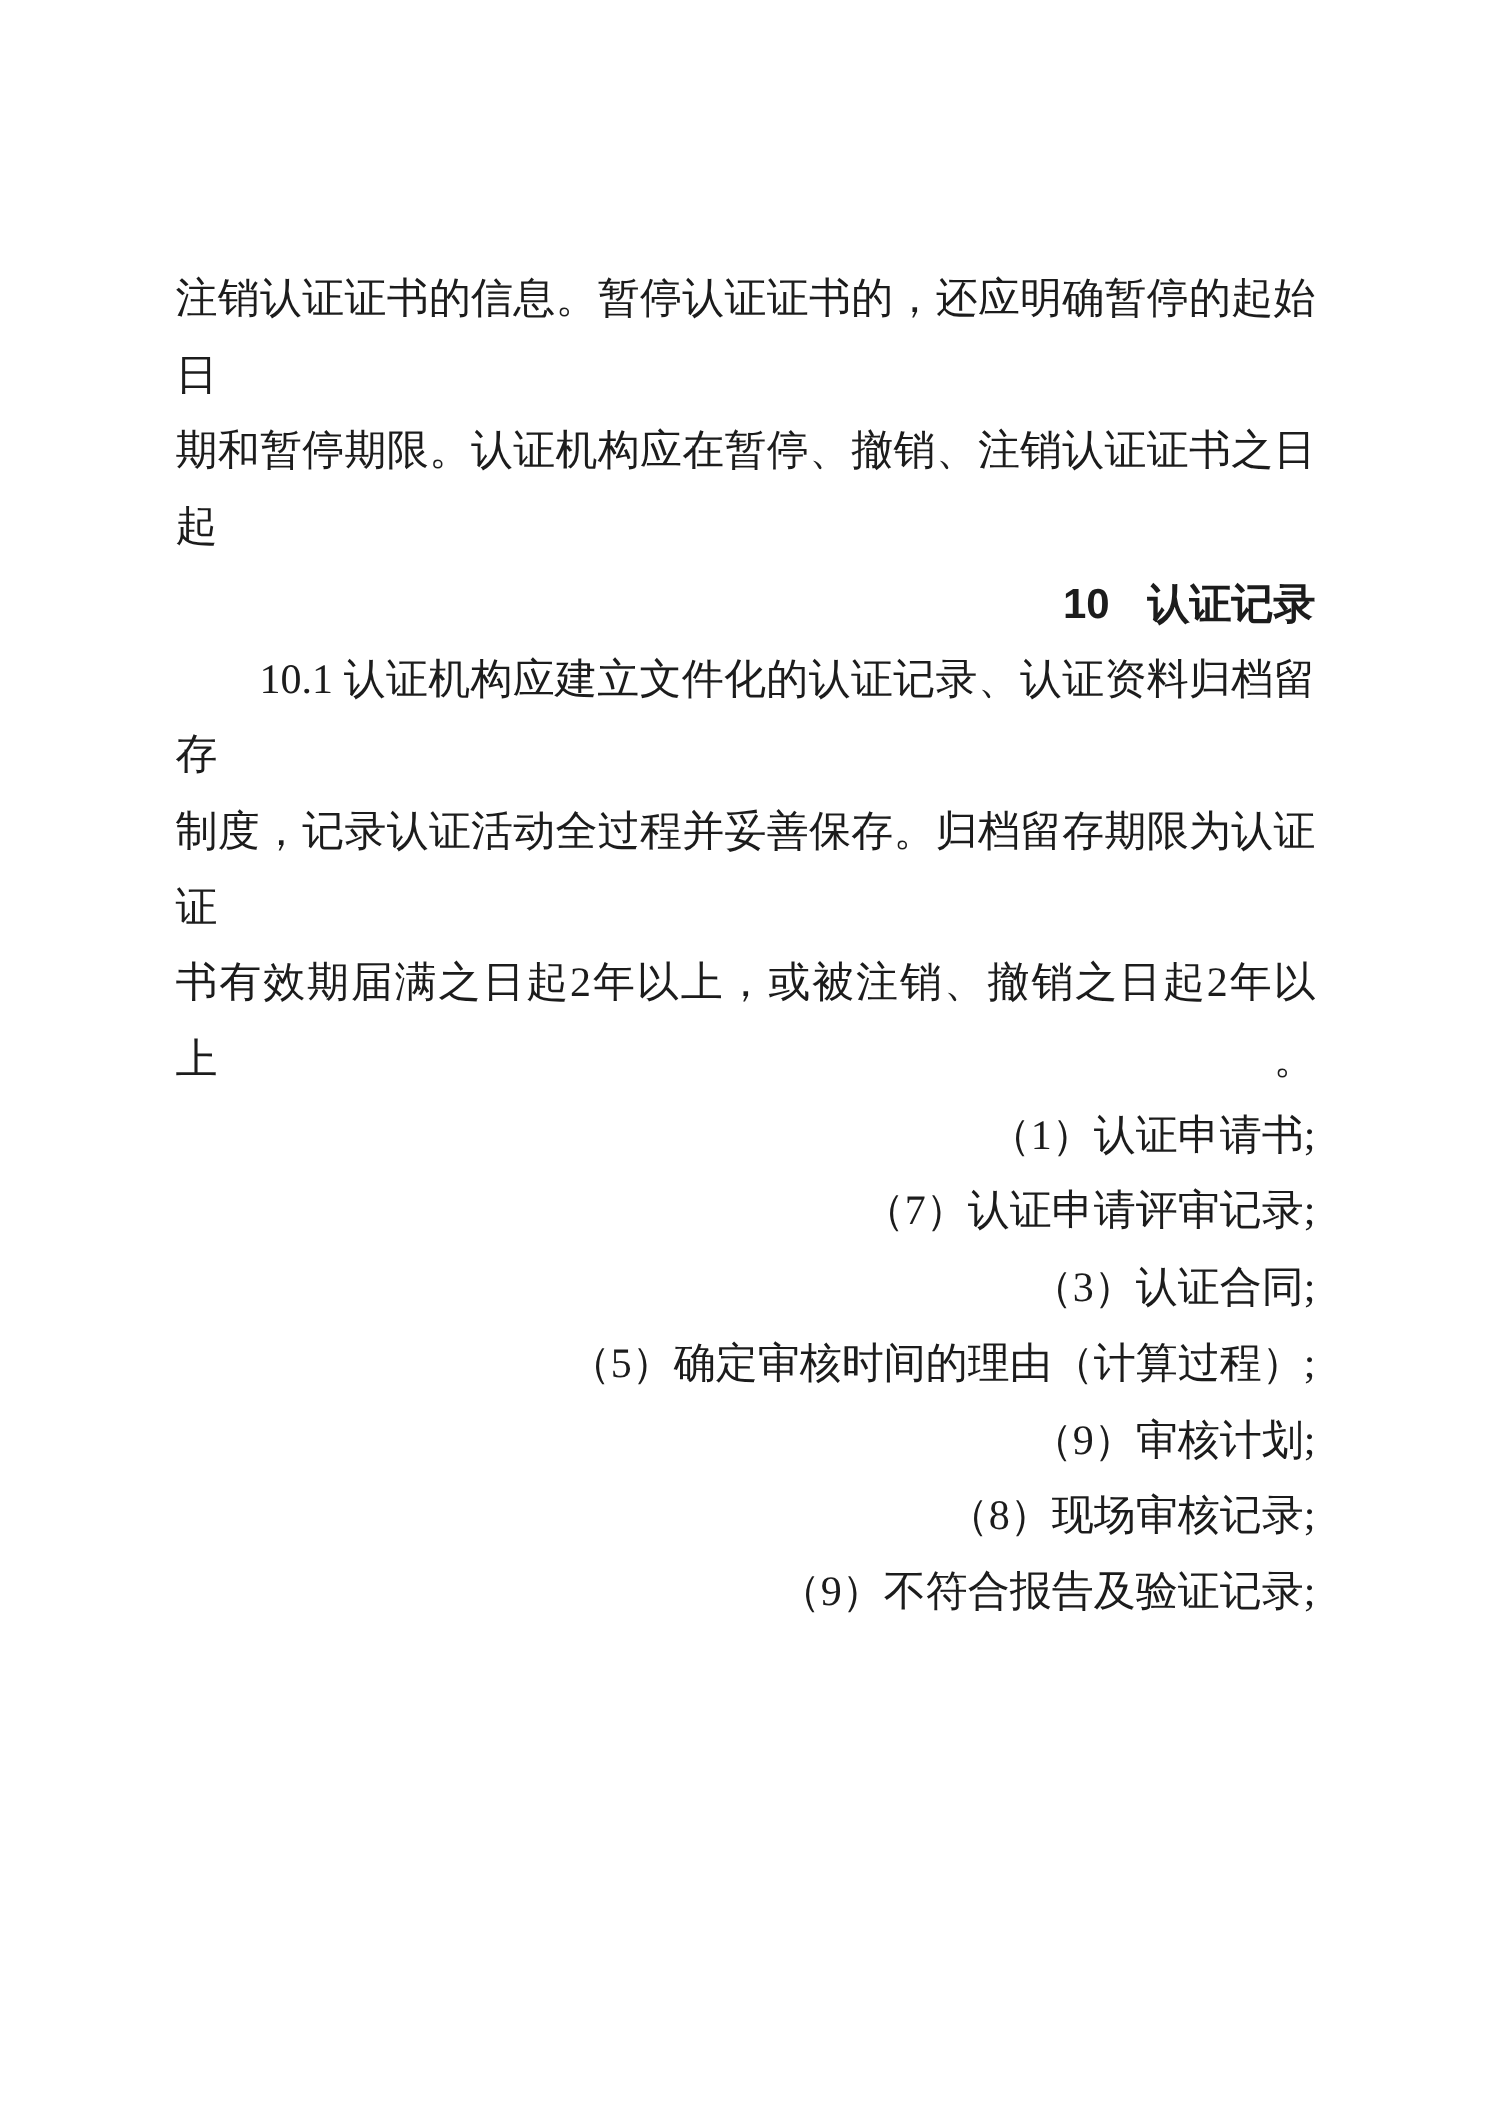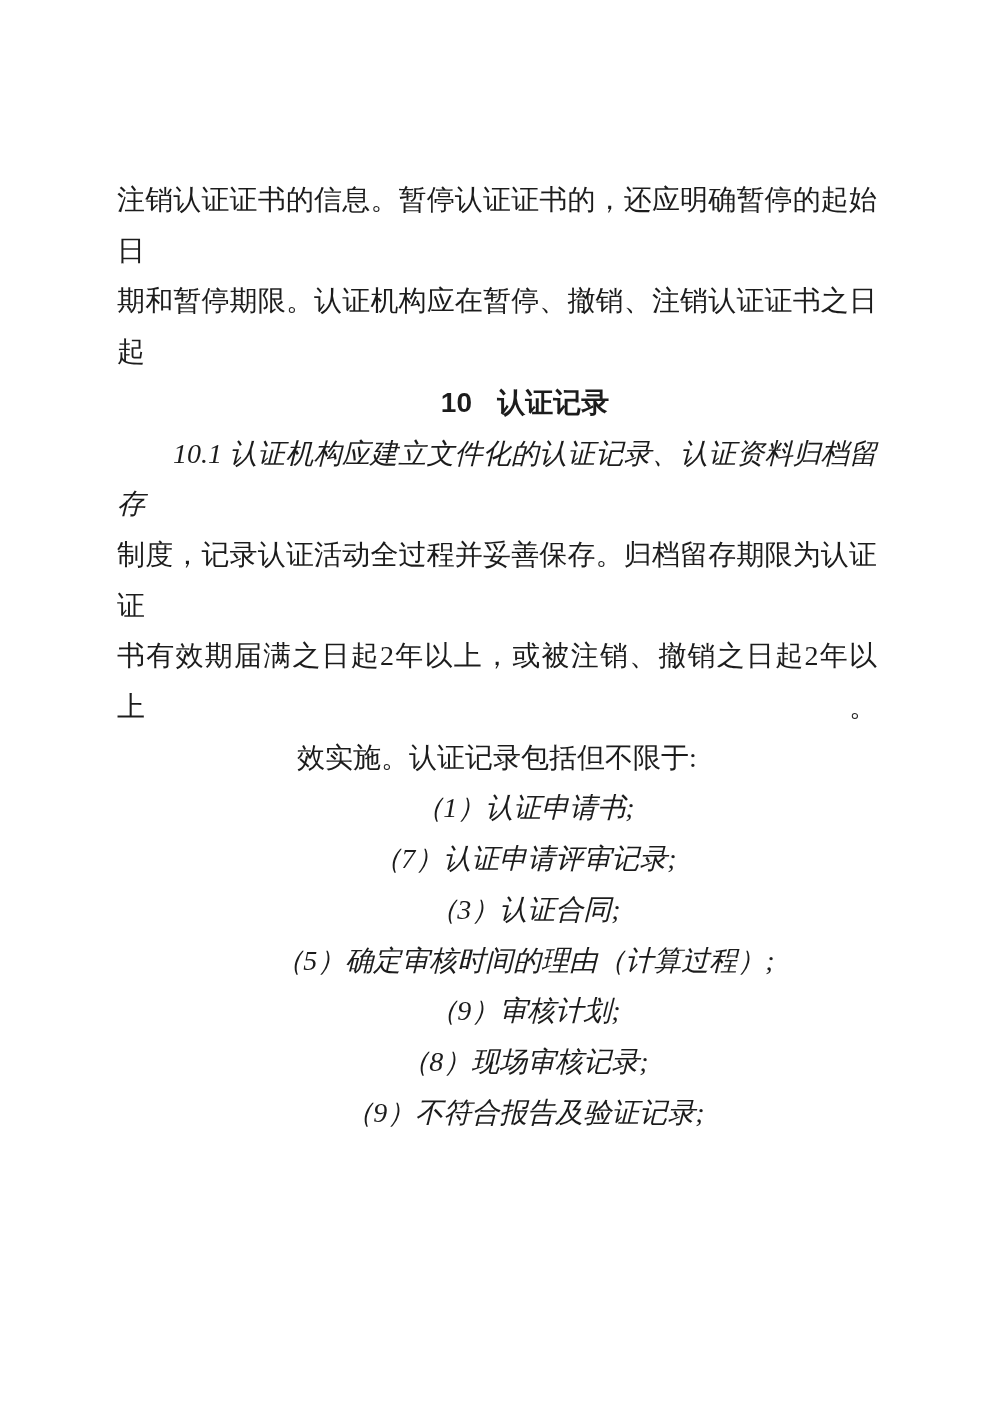--- a/index.html
+++ b/index.html
@@ -19,31 +19,30 @@
   .body-text {
     position: absolute;
     top: 175px;
     left: 117px;
     width: 760px;
     font-size: 28px;
     line-height: 50.7px;
   }
   .line {
     width: 100%;
-    text-align: center;
+    text-align: right;
     white-space: nowrap;
   }
   .line.fill {
     text-align: justify;
     text-align-last: justify;
     white-space: normal;
   }
   .line.ind {
     text-indent: 2em;
-    font-style: italic;
   }
   .line.heading {
     font-family: "Liberation Sans", "DejaVu Sans", sans-serif;
     font-weight: bold;
     text-indent: 2em;
   }
   .heading .sec-num {
     margin-right: 0.9em;
   }
   .footer {
@@ -62,21 +61,20 @@
 <body>
 
 <div class="page">
   <div class="body-text">
     <div class="line fill">注销认证证书的信息。暂停认证证书的，还应明确暂停的起始日</div>
     <div class="line fill">期和暂停期限。认证机构应在暂停、撤销、注销认证证书之日起</div>
     <div class="line heading"><span class="sec-num">10</span><span>认证记录</span></div>
     <div class="line fill ind">10.1 认证机构应建立文件化的认证记录、认证资料归档留存</div>
     <div class="line fill">制度，记录认证活动全过程并妥善保存。归档留存期限为认证证</div>
     <div class="line fill">书有效期届满之日起2年以上，或被注销、撤销之日起2年以上。</div>
-    <div class="line">效实施。认证记录包括但不限于:</div>
     <div class="line ind">（1）认证申请书;</div>
     <div class="line ind">（7）认证申请评审记录;</div>
     <div class="line ind">（3）认证合同;</div>
     <div class="line ind">（5）确定审核时间的理由（计算过程）;</div>
     <div class="line ind">（9）审核计划;</div>
     <div class="line ind">（8）现场审核记录;</div>
     <div class="line ind">（9）不符合报告及验证记录;</div>
 
   </div>
   <div class="footer">— 29 —</div>

